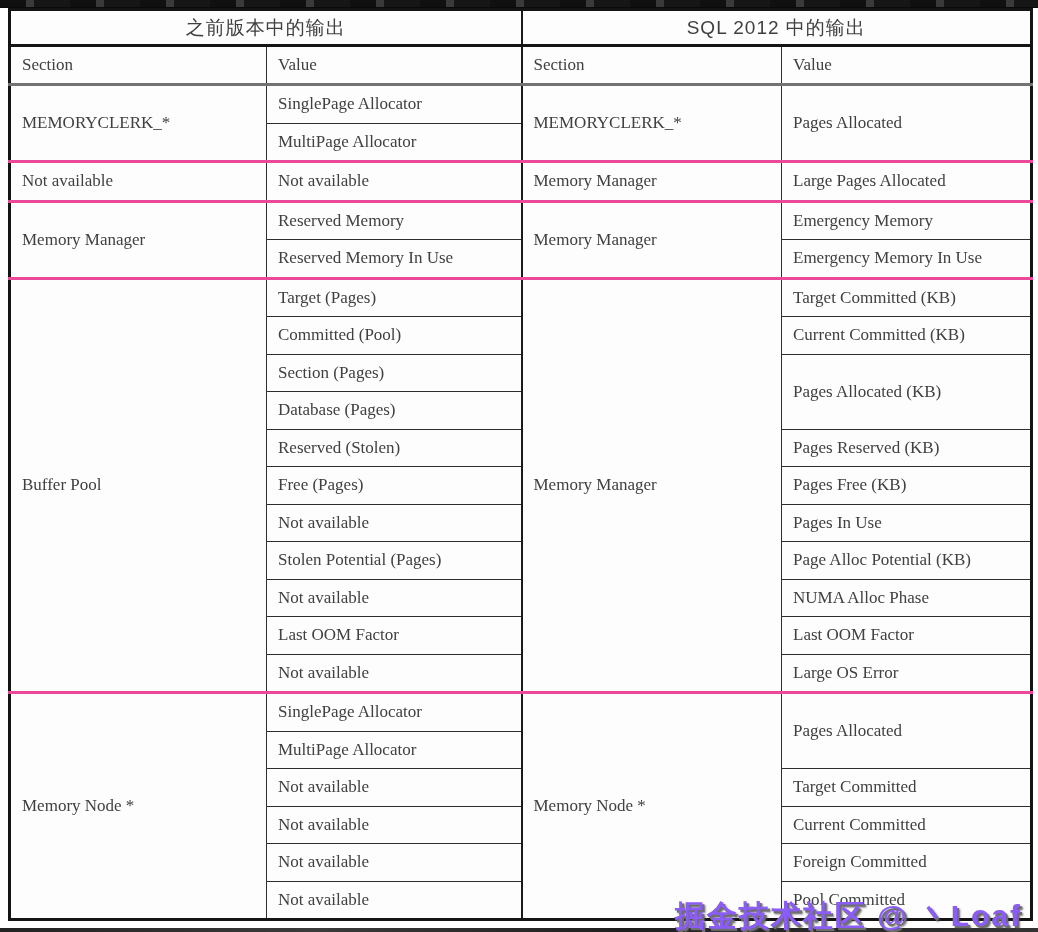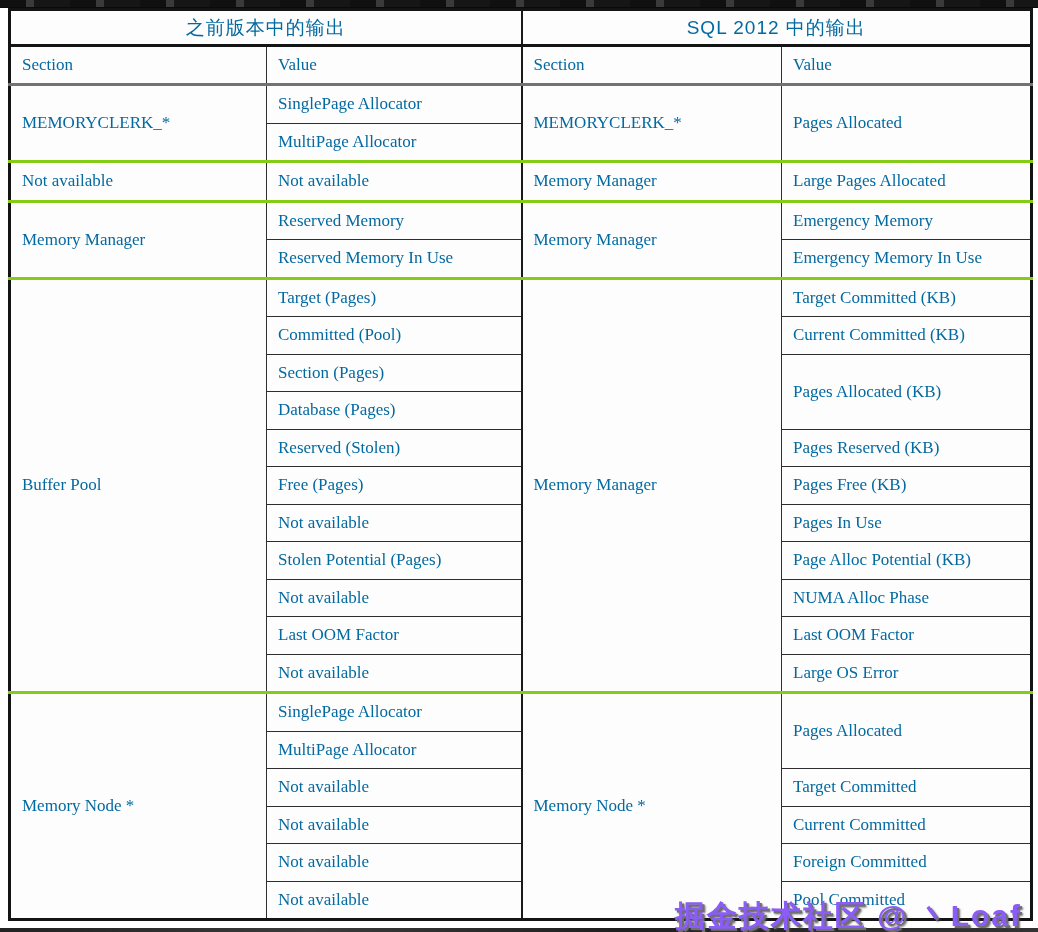--- a/index.html
+++ b/index.html
@@ -42,21 +42,21 @@
     border-collapse: collapse;
     table-layout: fixed;
     background: #fdfdfd;
     border: 3px solid #141414;
   }
   td, th {
     border: 1.5px solid #2e2e2e;
     padding: 0 11px;
     font-size: 17px;
     font-weight: normal;
-    color: #0369a1;
+    color: #404040;
     text-align: left;
     vertical-align: middle;
     overflow: hidden;
     white-space: nowrap;
   }
   thead th.group-header {
     height: 33px;
     text-align: center;
     font-family: "Liberation Sans", sans-serif;
     font-size: 19px;
@@ -68,21 +68,21 @@
     border-right: 2.5px solid #1a1a1a;
   }
   thead tr.col-headers th {
     height: 36px;
     border-bottom: 3px solid #737373;
   }
   tbody td {
     height: 36.5px;
   }
   tbody tr.group-start td {
-    border-top: 3px solid #84cc16;
+    border-top: 3px solid #ec4899;
   }
   .watermark {
     position: absolute;
     top: 896px;
     right: 16px;
     z-index: 5;
     font-family: "Liberation Sans", sans-serif;
     font-size: 30px;
     font-weight: 600;
     letter-spacing: 2px;

